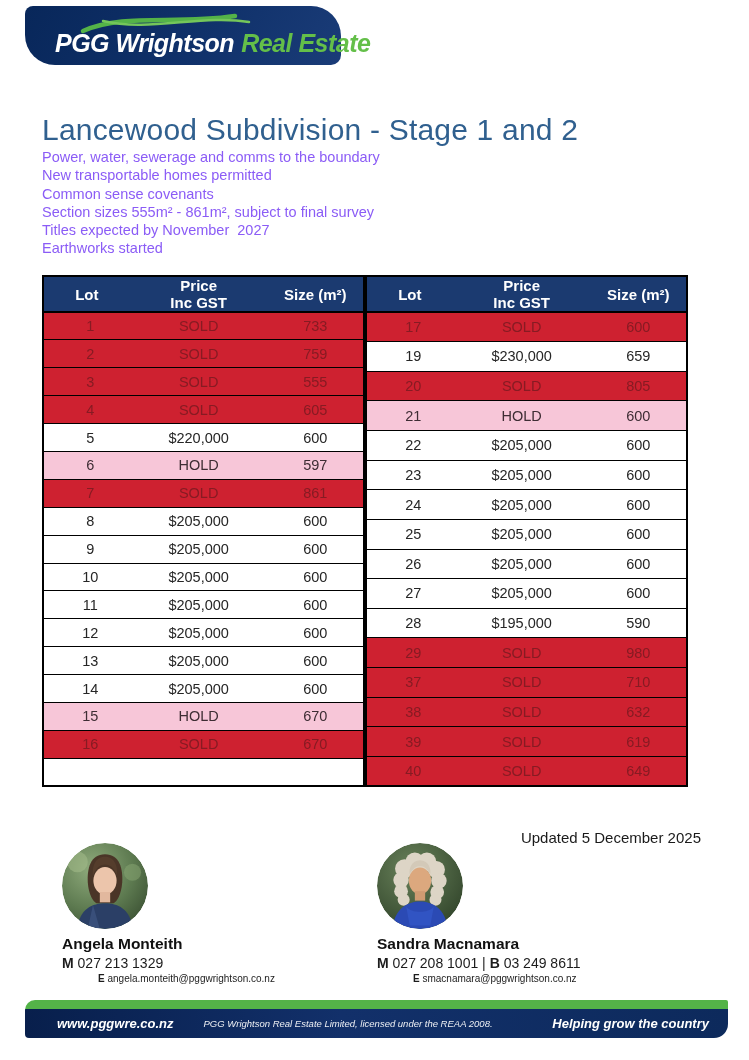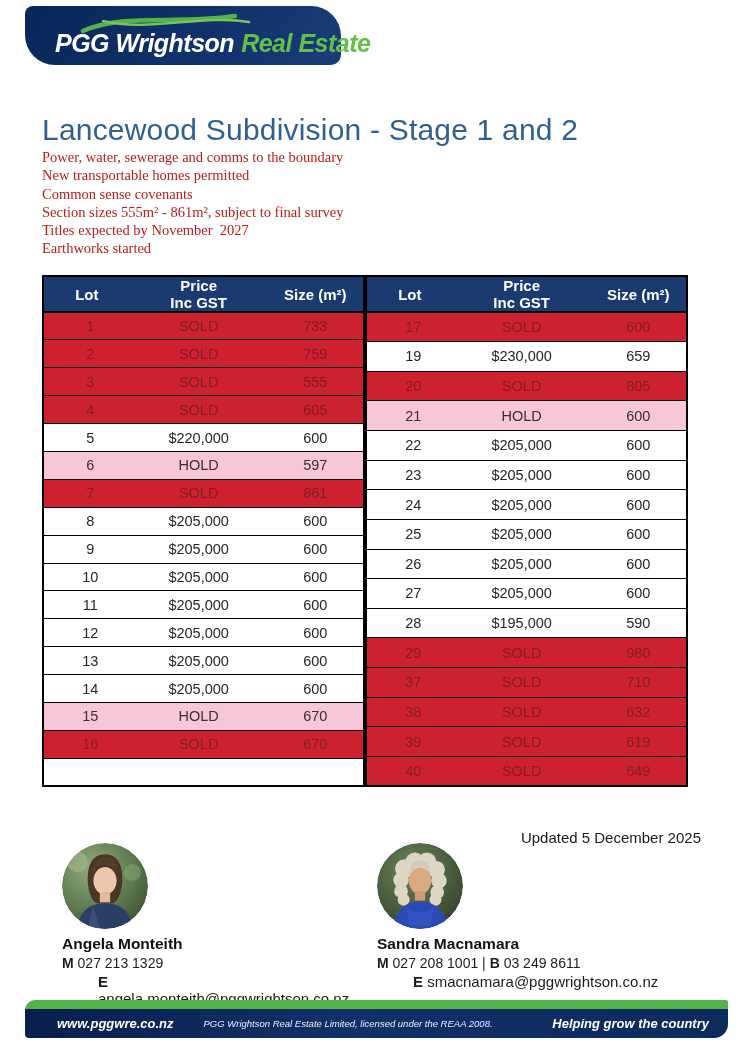--- a/index.html
+++ b/index.html
@@ -22,21 +22,21 @@
     font-style:italic; font-weight:bold; font-size:25px; letter-spacing:-0.5px;
   }
   .brand1 { color:#ffffff; }
   .brand2 { color:#64bf49; margin-left:7px; }
 
   
   .title {
     position:absolute; left:42px; top:88px;
     font-size:30px; font-weight:normal; color:#30608f; letter-spacing:0.2px;margin-top:25px;
   }
-  .desc { position:absolute; left:42px; top:148px; font-size:14.5px; color:#b91c1c;font-family:Liberation Serif, serif; }
+  .desc { position:absolute; left:42px; top:148px; font-size:14.5px; color:#8b5cf6; }
   .desc-line { line-height:18.3px; white-space:pre-wrap; }
 
   
   .tables { position:absolute; left:42px; top:275px; width:646px; display:flex; }
   table.lots { width:50%; border-collapse:collapse; border:2px solid #000; table-layout:fixed; }
   table.lots th {
     background:#1b3a70; color:#fff; font-size:15px; font-weight:bold;
     height:33px; text-align:center; vertical-align:middle; line-height:17px;
     border-bottom:2px solid #000;
   }
@@ -54,21 +54,21 @@
   .updated { position:absolute; top:829px; right:48px; font-size:15px; color:#1a1a1a; }
 
   
   .agent { position:absolute; top:843px; width:300px; }
   .agent-1 { left:62px; }
   .agent-2 { left:377px; }
   .avatar { width:86px; height:86px; border-radius:50%; display:block; }
   .agent-name { margin-top:6px; font-size:15.5px; font-weight:bold; color:#111; }
   .agent-line { margin-top:2px; font-size:14px; color:#1c1c1c; }
   .agent-line b { font-weight:bold; }
-  .agent-email { font-size:15px;padding-left:36px; }
+  .agent-email { font-size:10px;padding-left:36px; }
 
   
   .footer {
     position:absolute; left:25px; top:1000px; width:703px; height:38px;
     border-radius:10px 2px 14px 4px; overflow:hidden;text-align:right;
   }
   .footer-green { height:9px; background:#54b348; }
   .footer-navy {
     height:29px; background:linear-gradient(90deg,#081f4c 0%,#12306a 45%,#0d2a5c 100%);
     display:flex; align-items:center; color:#fff; font-style:italic;

